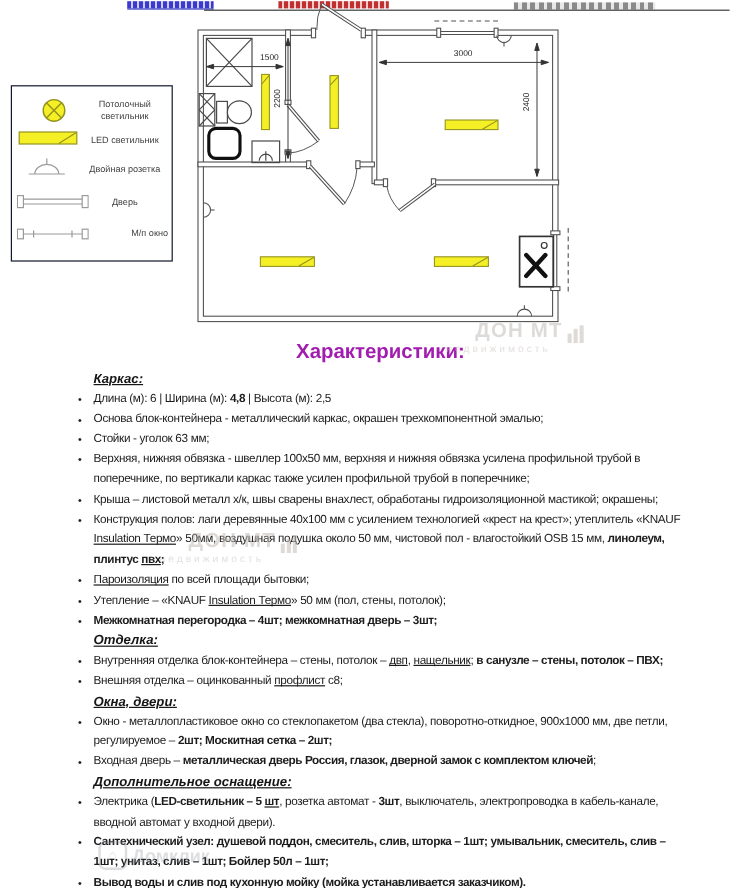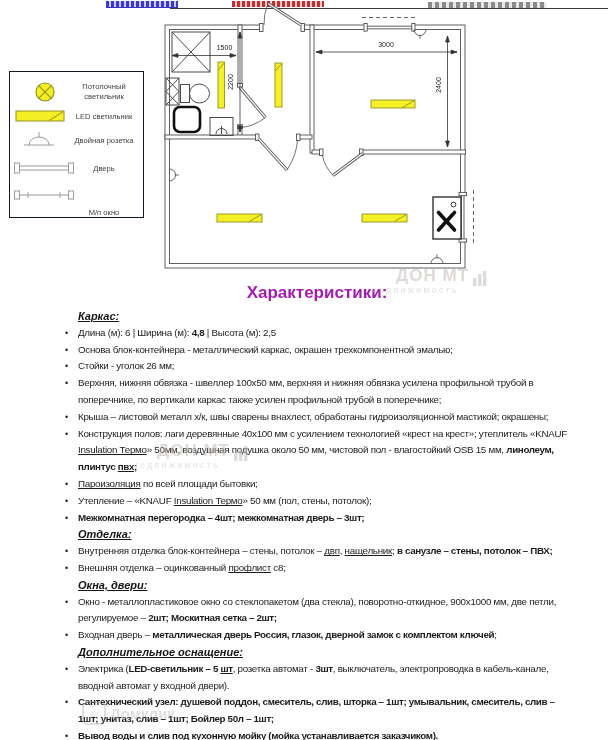--- a/index.html
+++ b/index.html
@@ -82,21 +82,21 @@
     <div class="lbl" style="top:92px;">Дверь</div>
 
     <span class="sym" style="left:4px;top:116px;">
       <svg width="60" height="14" viewBox="0 0 60 14">
         <rect x="0.5" y="3" width="5" height="8" fill="#fff" stroke="#9a9a9a" stroke-width="1"></rect>
         <rect x="54.5" y="3" width="5" height="8" fill="#fff" stroke="#9a9a9a" stroke-width="1"></rect>
         <line x1="5.5" y1="7" x2="54.5" y2="7" stroke="#9a9a9a" stroke-width="1"></line>
         <line x1="14" y1="4" x2="14" y2="10" stroke="#9a9a9a" stroke-width="1"></line>
         <line x1="46" y1="4" x2="46" y2="10" stroke="#9a9a9a" stroke-width="1"></line>
       </svg></span>
-    <div class="lbl" style="top:136px;">М/п окно</div>
+    <div class="lbl" style="top:118px;text-align:right;">М/п окно</div>
   </div>
 
   <div class="plan">
   <svg width="365" height="292" viewBox="0 0 365 292">
     <g stroke="#4f4f4f" stroke-width="0.9" fill="#ffffff">
 
       <rect x="40" y="25" width="300" height="243"></rect>
       <rect x="44.5" y="29.5" width="291" height="234"></rect>
 
       <g stroke="none" fill="#ffffff">
@@ -259,21 +259,21 @@
         <div class="item">
           <span class="bullet">•</span>
           <span class="itext"><span>Длина (м): 6 | Ширина (м): </span><span class="b">4,8</span><span> | Высота (м): 2,5</span></span>
         </div>
         <div class="item">
           <span class="bullet">•</span>
           <span class="itext"><span>Основа блок-контейнера - металлический каркас, окрашен трехкомпонентной эмалью;</span></span>
         </div>
         <div class="item">
           <span class="bullet">•</span>
-          <span class="itext"><span>Стойки - уголок 26 мм;</span></span>
+          <span class="itext"><span>Стойки - уголок 63 мм;</span></span>
         </div>
         <div class="item">
           <span class="bullet">•</span>
           <span class="itext"><span>Верхняя, нижняя обвязка - швеллер 100х50 мм, верхняя и нижняя обвязка усилена профильной трубой в поперечнике, по вертикали каркас также усилен профильной трубой в поперечнике;</span></span>
         </div>
         <div class="item">
           <span class="bullet">•</span>
           <span class="itext"><span>Крыша – листовой металл х/к, швы сварены внахлест, обработаны гидроизоляционной мастикой; окрашены;</span></span>
         </div>
         <div class="item">

